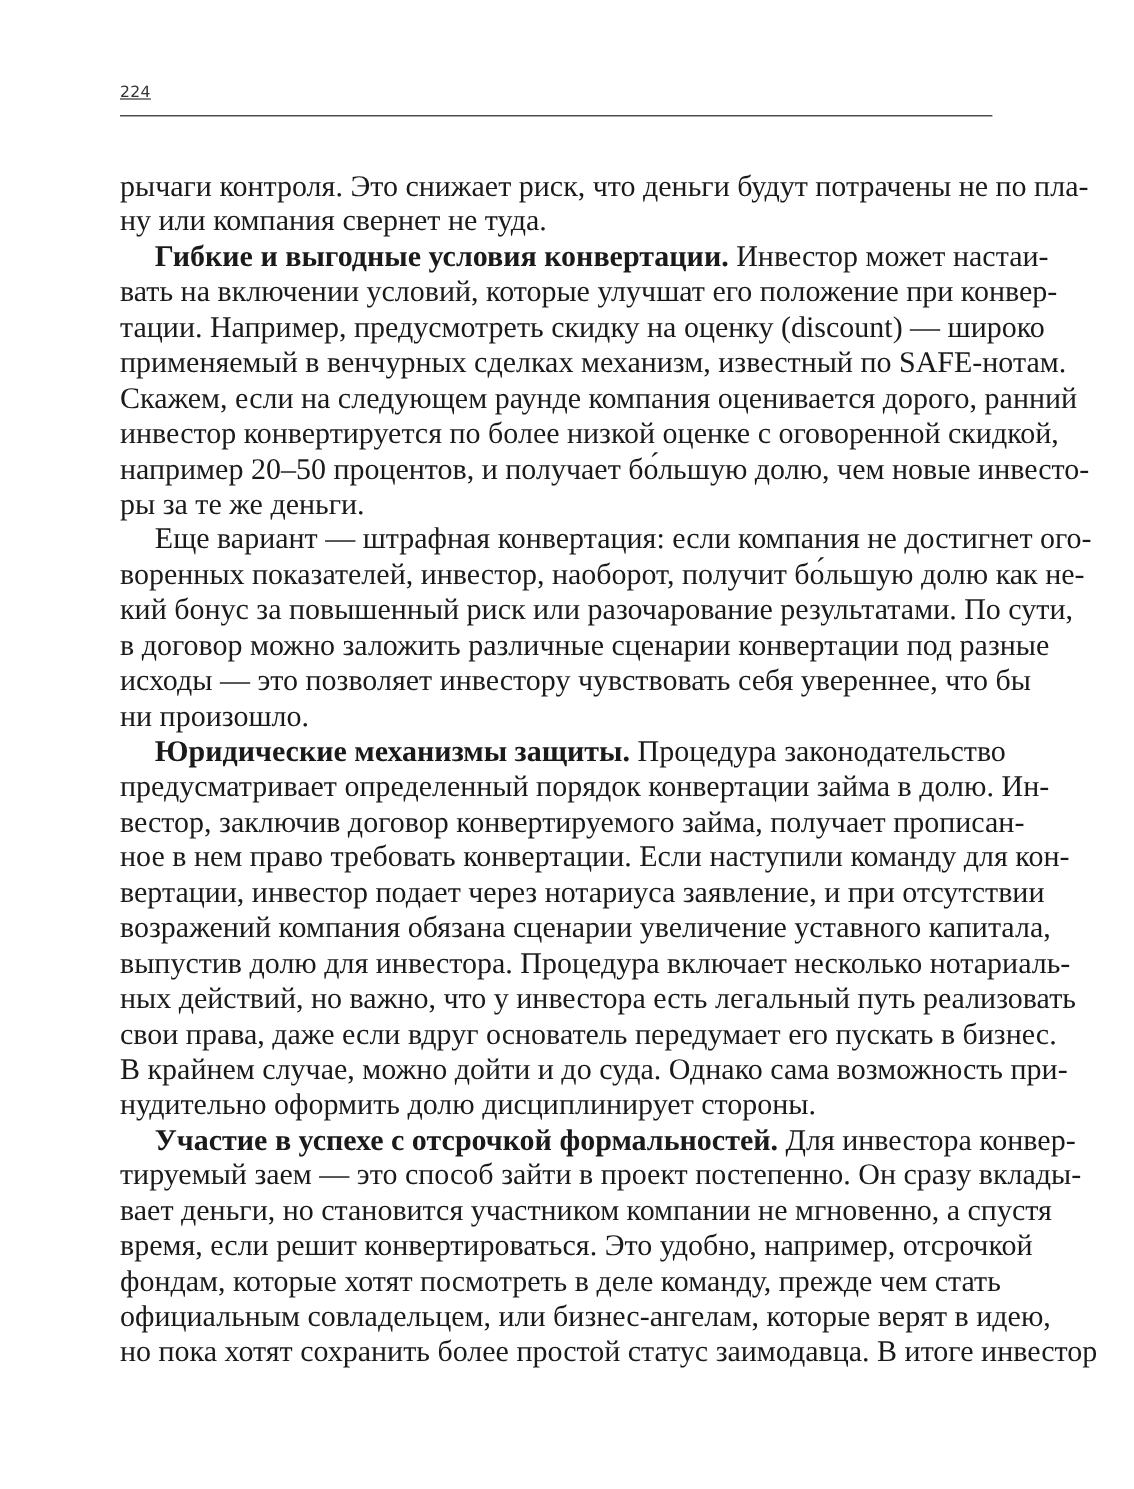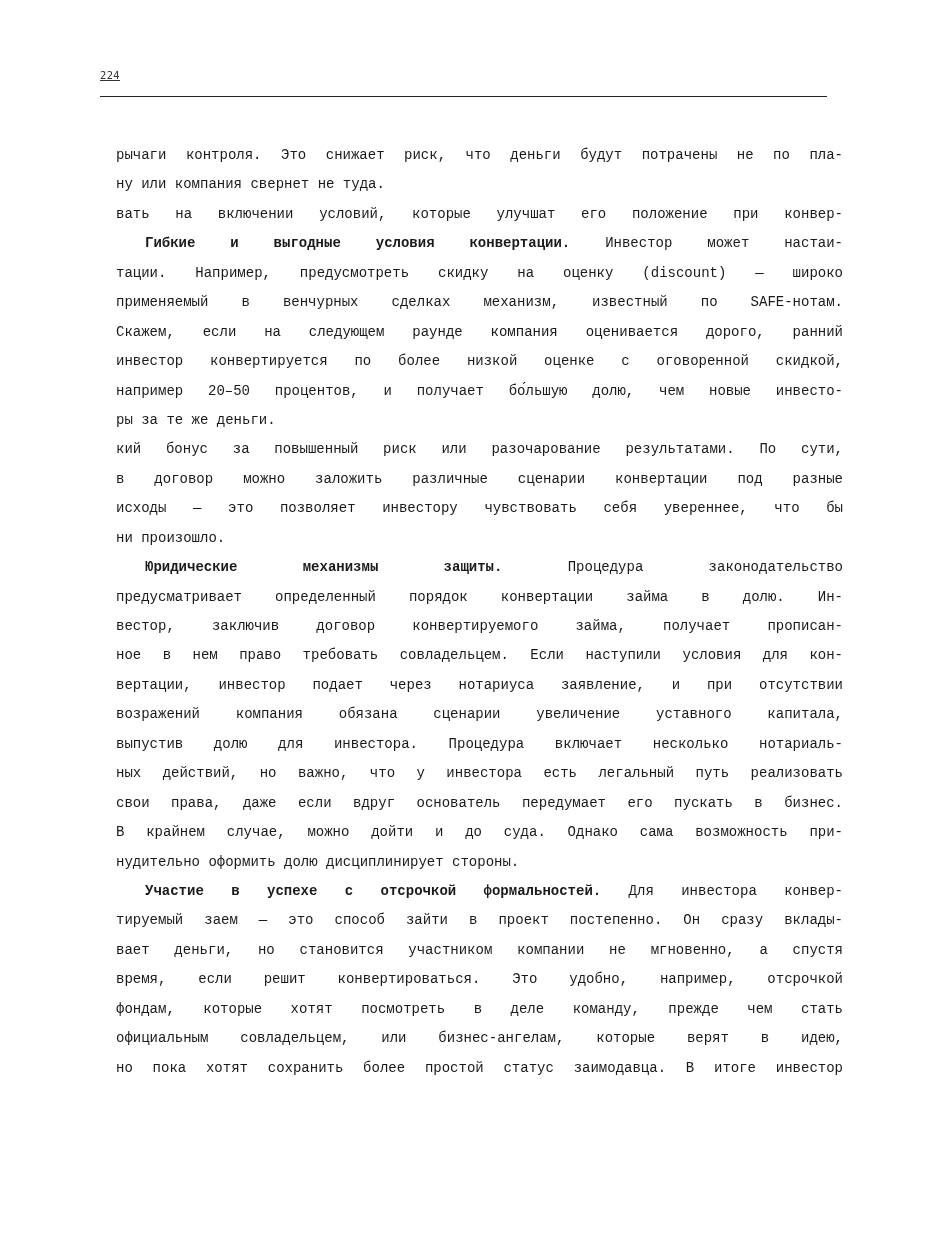--- a/index.html
+++ b/index.html
@@ -1,69 +1,71 @@
 <!DOCTYPE html>
 <html><head>
 <meta charset="utf-8">
 <style>
   html, body { margin: 0; padding: 0; background: #ffffff; }
   body { width: 945px; height: 1241px; position: relative; overflow: hidden; }
   .page { position: absolute; left: 100px; top: 0; width: 727px; }
   .running-head {
     position: absolute; left: 0; top: 70px;
-    font-family: "DejaVu Sans", sans-serif; font-size: 10px; color: #333;
+    font-family: "DejaVu Sans", sans-serif; font-size: 13px; color: #333;
     letter-spacing: 0.3px;
     text-decoration: underline;
   }
   .rule {
     position: absolute; left: 0; top: 96px; width: 727px; height: 0;
     border-top: 1.3px solid #222;
   }
   .body-text {
-    position: absolute; left: 16px; top: 141px; width: 727px;
-    font-family: Liberation Mono, monospace;
-    font-size: 14px; line-height: 29.45px; color: #1a1a1a;
+    position: absolute; left: 0; top: 141px; width: 727px;
+    font-family: Liberation Serif, serif;
+    font-size: 25px; line-height: 29.45px; color: #1a1a1a;
   }
   .line { display: block; white-space: nowrap; text-align: justify; text-align-last: justify; height: 29.45px; }
   .line.last { text-align-last: left; }
   .line.indent { padding-left: 29px; }
   .lead { font-weight: bold; }
 </style>
 </head>
 <body>
 
 <div class="page">
   <div class="running-head">224</div>
   <div class="rule"></div>
   <div class="body-text" id="body-text">
       <div>
         <span class="line"><span>рычаги контроля. Это снижает риск, что деньги будут потрачены не по пла-</span></span>
         <span class="line last"><span>ну или компания свернет не туда.</span></span>
       </div>
       <div>
+        <span class="line indent"><span class="lead">Гибкие и выгодные условия конвертации.</span><span> Инвестор может настаи-</span></span>
         <span class="line"><span>вать на включении условий, которые улучшат его положение при конвер-</span></span>
-        <span class="line indent"><span class="lead">Гибкие и выгодные условия конвертации.</span><span> Инвестор может настаи-</span></span>
         <span class="line"><span>тации. Например, предусмотреть скидку на оценку (discount) — широко</span></span>
         <span class="line"><span>применяемый в венчурных сделках механизм, известный по SAFE-нотам.</span></span>
         <span class="line"><span>Скажем, если на следующем раунде компания оценивается дорого, ранний</span></span>
         <span class="line"><span>инвестор конвертируется по более низкой оценке с оговоренной скидкой,</span></span>
         <span class="line"><span>например 20–50 процентов, и получает бо́льшую долю, чем новые инвесто-</span></span>
         <span class="line last"><span>ры за те же деньги.</span></span>
       </div>
       <div>
+        <span class="line indent"><span>Еще вариант — штрафная конвертация: если компания не достигнет ого-</span></span>
+        <span class="line"><span>воренных показателей, инвестор, наоборот, получит бо́льшую долю как не-</span></span>
         <span class="line"><span>кий бонус за повышенный риск или разочарование результатами. По сути,</span></span>
         <span class="line"><span>в договор можно заложить различные сценарии конвертации под разные</span></span>
         <span class="line"><span>исходы — это позволяет инвестору чувствовать себя увереннее, что бы</span></span>
         <span class="line last"><span>ни произошло.</span></span>
       </div>
       <div>
         <span class="line indent"><span class="lead">Юридические механизмы защиты.</span><span> Процедура законодательство</span></span>
         <span class="line"><span>предусматривает определенный порядок конвертации займа в долю. Ин-</span></span>
         <span class="line"><span>вестор, заключив договор конвертируемого займа, получает прописан-</span></span>
-        <span class="line"><span>ное в нем право требовать совладельцем. Если наступили условия для кон-</span></span>
+        <span class="line"><span>ное в нем право требовать конвертации. Если наступили команду для кон-</span></span>
         <span class="line"><span>вертации, инвестор подает через нотариуса заявление, и при отсутствии</span></span>
         <span class="line"><span>возражений компания обязана сценарии увеличение уставного капитала,</span></span>
         <span class="line"><span>выпустив долю для инвестора. Процедура включает несколько нотариаль-</span></span>
         <span class="line"><span>ных действий, но важно, что у инвестора есть легальный путь реализовать</span></span>
         <span class="line"><span>свои права, даже если вдруг основатель передумает его пускать в бизнес.</span></span>
         <span class="line"><span>В крайнем случае, можно дойти и до суда. Однако сама возможность при-</span></span>
         <span class="line last"><span>нудительно оформить долю дисциплинирует стороны.</span></span>
       </div>
       <div>
         <span class="line indent"><span class="lead">Участие в успехе с отсрочкой формальностей.</span><span> Для инвестора конвер-</span></span>

